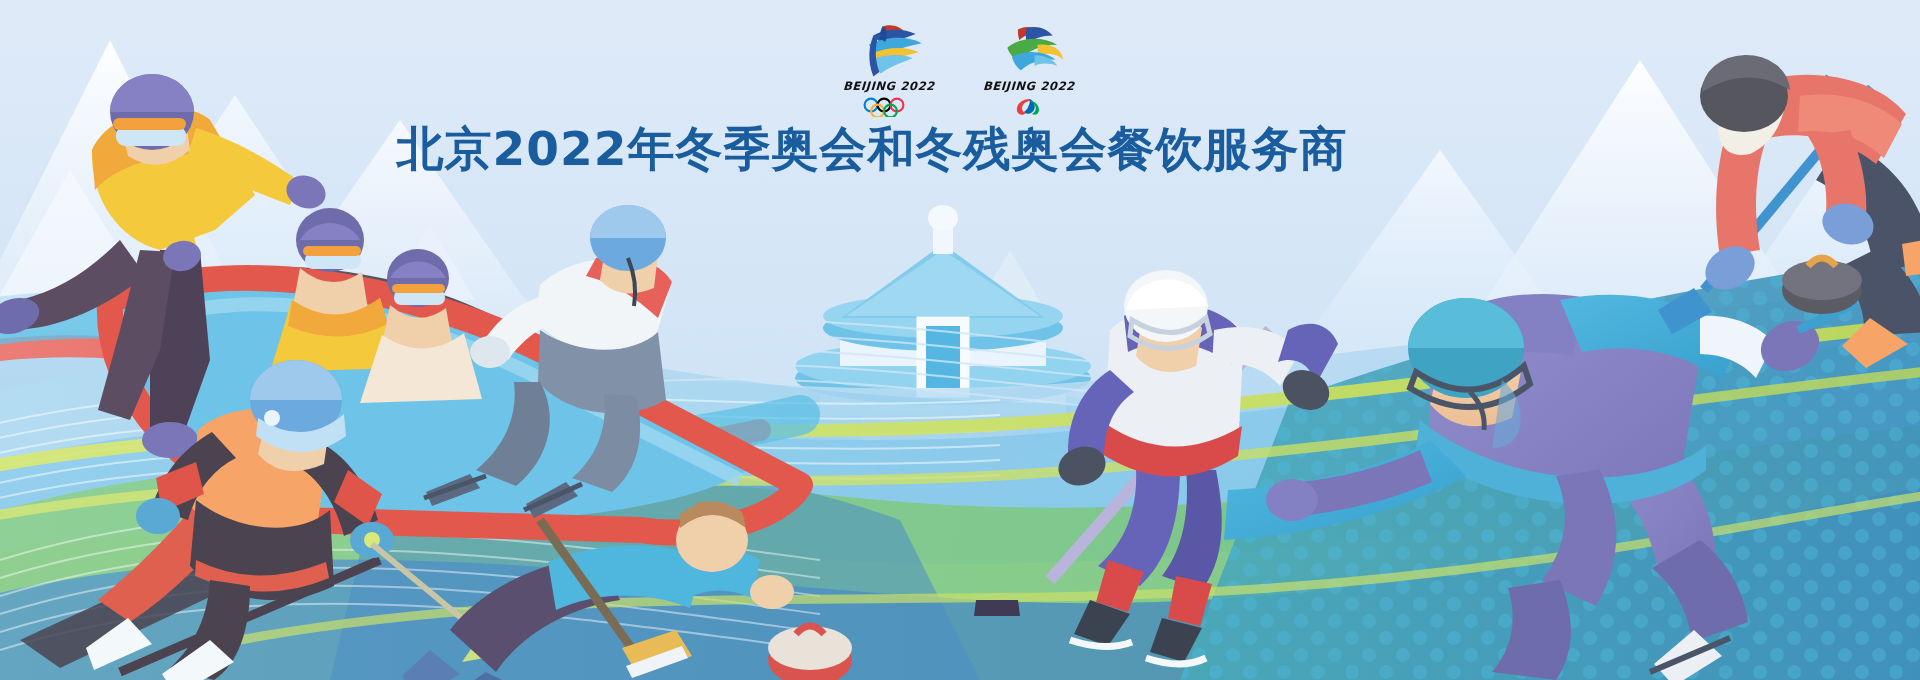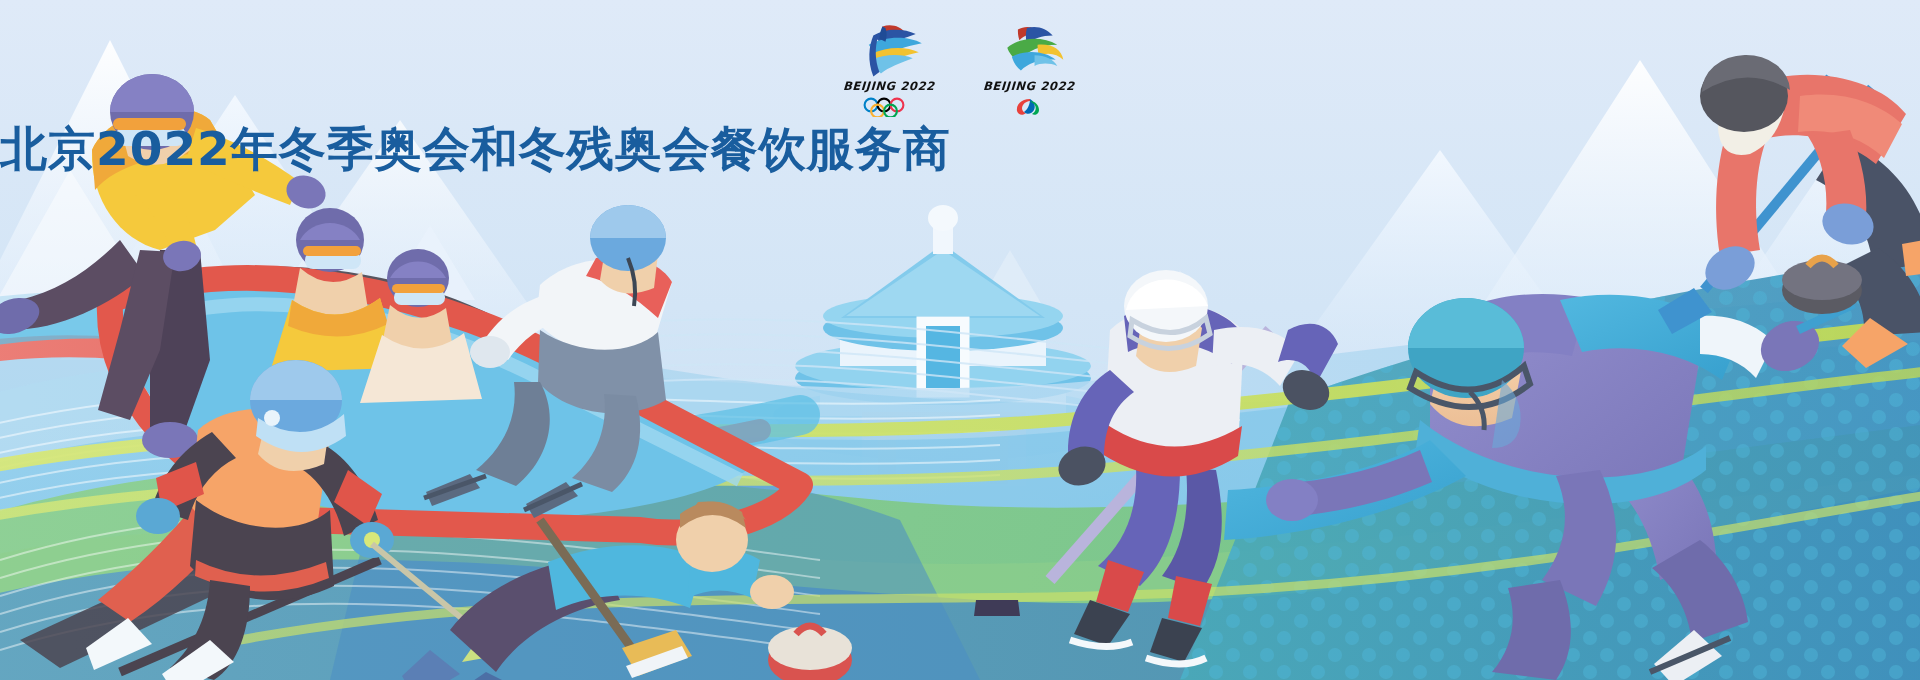--- a/index.html
+++ b/index.html
@@ -29,20 +29,21 @@
   .emblem .wordmark{
     font-family:"DejaVu Sans",sans-serif;
     font-size:11.5px;font-weight:700;font-style:italic;
     letter-spacing:.6px;color:#111;line-height:1;
     transform:skewX(-6deg);
   }
   .emblem .marks{height:22px;display:flex;align-items:center;justify-content:center;}
 
   .title{
     position:absolute;left:0;top:118px;width:1744px;
+    text-align:center;
     font-family:"DejaVu Sans","Liberation Sans",sans-serif;
     font-size:47px;font-weight:700;
     letter-spacing:1px;
     color:#195d9e;
     white-space:nowrap;
   }
 </style>
 </head>
 <body>
 

